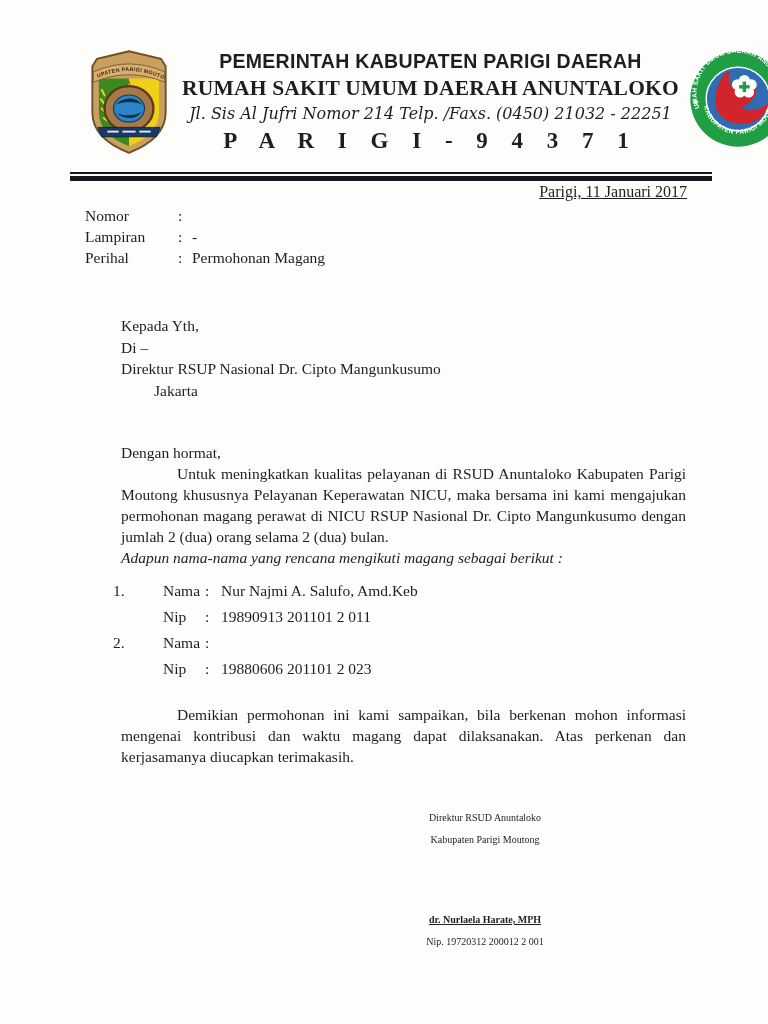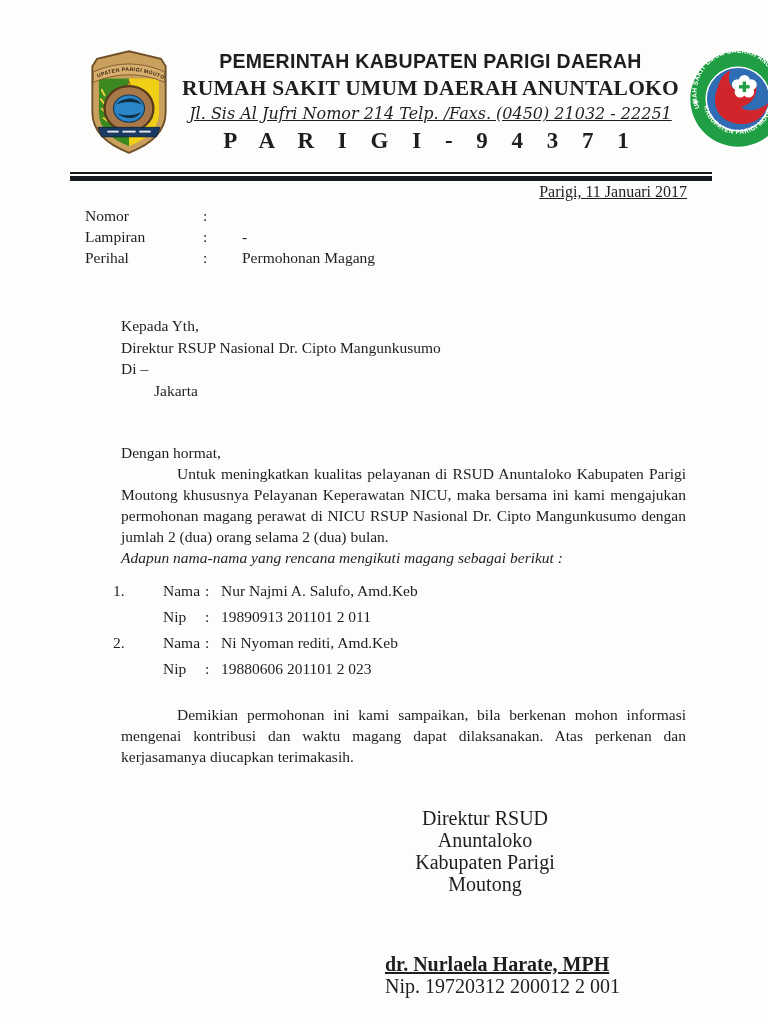--- a/index.html
+++ b/index.html
@@ -23,41 +23,40 @@
     white-space:nowrap;
   }
   .h-line2 {
     font-weight:bold; font-size:21.5px; margin-top:3px;
     white-space:nowrap; letter-spacing:0.2px;
   }
   .h-line3 {
     font-style:italic; font-size:16px; margin-top:3px;
     font-family:"DejaVu Serif","Liberation Serif",serif;
     white-space:nowrap;
-    text-decoration:underline;
   }
   .h-line4 {
     font-weight:bold; font-size:23px; letter-spacing:9px;
     margin-top:5px; white-space:nowrap;
   }
   
   .rule {
     margin:8px 56px 0 70px;
     height:2px;
     border-top:2px solid #15181c;
     border-bottom:5px solid #15181c;
   }
   
   .date-line {
     margin:1px 81px 0 0;
     text-align:right;
     font-size:16px; line-height:20px;text-decoration:underline;
   }
   .meta { margin:3px 0 0 85px; font-size:15.5px; line-height:21px; }
-  .meta-row { display:flex;gap:25px; }
+  .meta-row { display:flex; }
   .meta-label { width:93px; }
   .meta-sep { width:14px; }
   
   .recipient { margin:47px 0 0 121px; font-size:15.5px; line-height:21.5px; }
   .recipient .indent { margin-left:33px; }
   
   .letter-body { margin:41px 82px 0 121px; font-size:15.5px; line-height:21px; }
   .salutation { margin-bottom:0; }
   .para { text-align:justify; text-indent:56px; margin:0; }
   .lead { margin:0;font-style:italic; }
@@ -68,21 +67,21 @@
   .num-col .num { display:inline-block; min-width:20px; }
   .field-label { width:42px; }
   .field-sep { width:16px; }
   
   .closing { margin-top:22px; }
   
   .signature {
     margin:40px 0 0 264px;
     width:200px;
     text-align:center;
-    font-size:20px; line-height:22px;
+    font-size:10px; line-height:22px;
   }
   .sig-name {
     margin-top:58px;
     font-weight:bold;
     text-decoration:underline;
     white-space:nowrap;
   }
   .sig-nip { white-space:nowrap; }
   svg text { user-select:none; }
 </style>
@@ -195,22 +194,22 @@
     </div>
     <div class="meta-row">
       <span class="meta-label">Perihal</span>
       <span class="meta-sep">:</span>
       <span class="meta-value">Permohonan Magang</span>
     </div>
   </div>
 
   <div class="recipient">
     <div>Kepada Yth,</div>
+    <div>Di –</div>
     <div>Direktur RSUP Nasional Dr. Cipto Mangunkusumo</div>
-    <div>Di –</div>
     <div class="indent">Jakarta</div>
   </div>
 
   <div class="letter-body">
     <div class="salutation">Dengan hormat,</div>
     <p class="para">Untuk meningkatkan kualitas pelayanan di RSUD Anuntaloko Kabupaten Parigi Moutong khususnya Pelayanan Keperawatan NICU, maka bersama ini kami mengajukan permohonan magang perawat di NICU RSUP Nasional Dr. Cipto Mangunkusumo dengan jumlah 2 (dua) orang selama 2 (dua) bulan.</p>
     <div class="lead">Adapun nama-nama yang rencana mengikuti magang sebagai berikut :</div>
 
     <div class="intern-list">
       <div class="intern-row">
@@ -222,21 +221,20 @@
       <div class="intern-row">
         <span class="num-col"></span>
         <span class="field-label">Nip</span>
         <span class="field-sep">:</span>
         <span>19890913 201101 2 011</span>
       </div>
       <div class="intern-row">
         <span class="num-col"><span class="num">2.</span></span>
         <span class="field-label">Nama</span>
         <span class="field-sep">:</span>
-        <span>Ni Nyoman rediti, Amd.Keb</span>
       </div>
       <div class="intern-row">
         <span class="num-col"></span>
         <span class="field-label">Nip</span>
         <span class="field-sep">:</span>
         <span>19880606 201101 2 023</span>
       </div>
     </div>
 
     <p class="para closing">Demikian permohonan ini kami sampaikan, bila berkenan mohon informasi mengenai kontribusi dan waktu magang dapat dilaksanakan. Atas perkenan dan kerjasamanya diucapkan terimakasih.</p>

